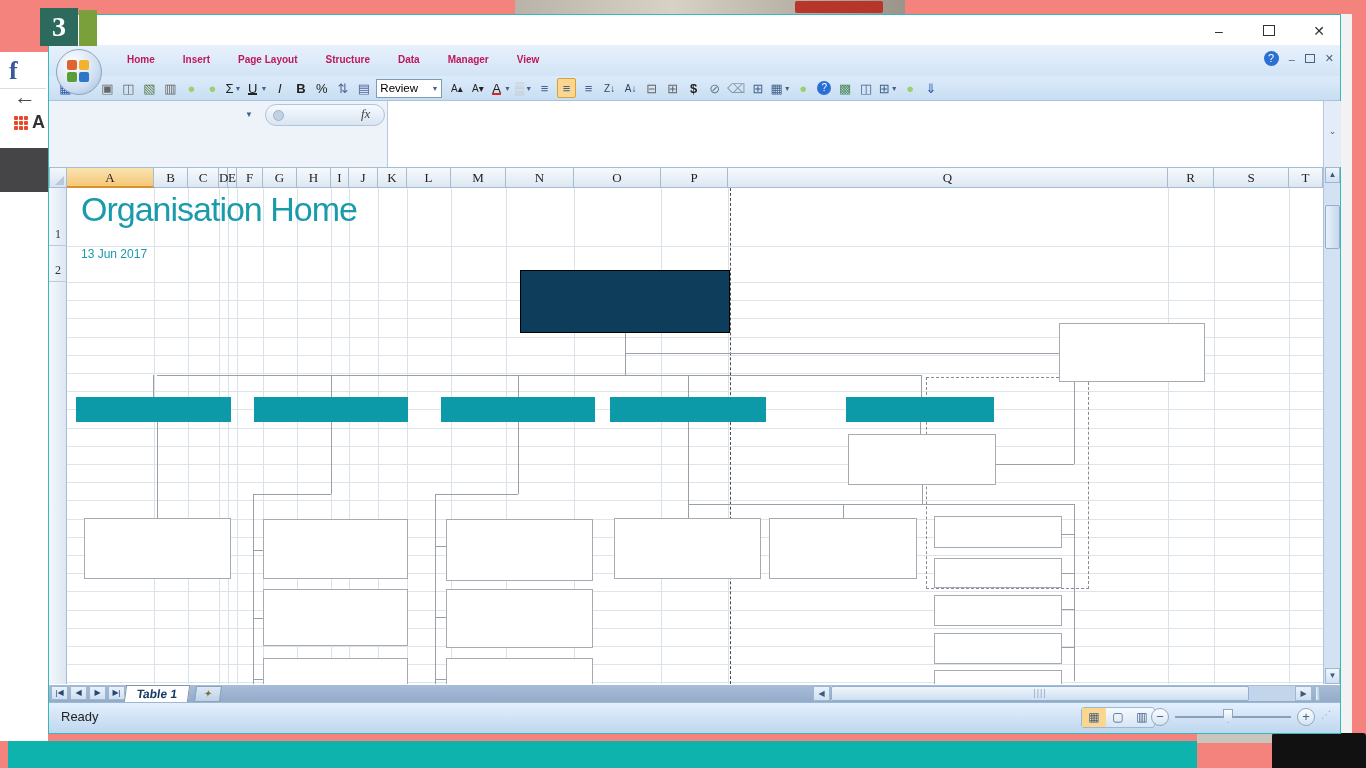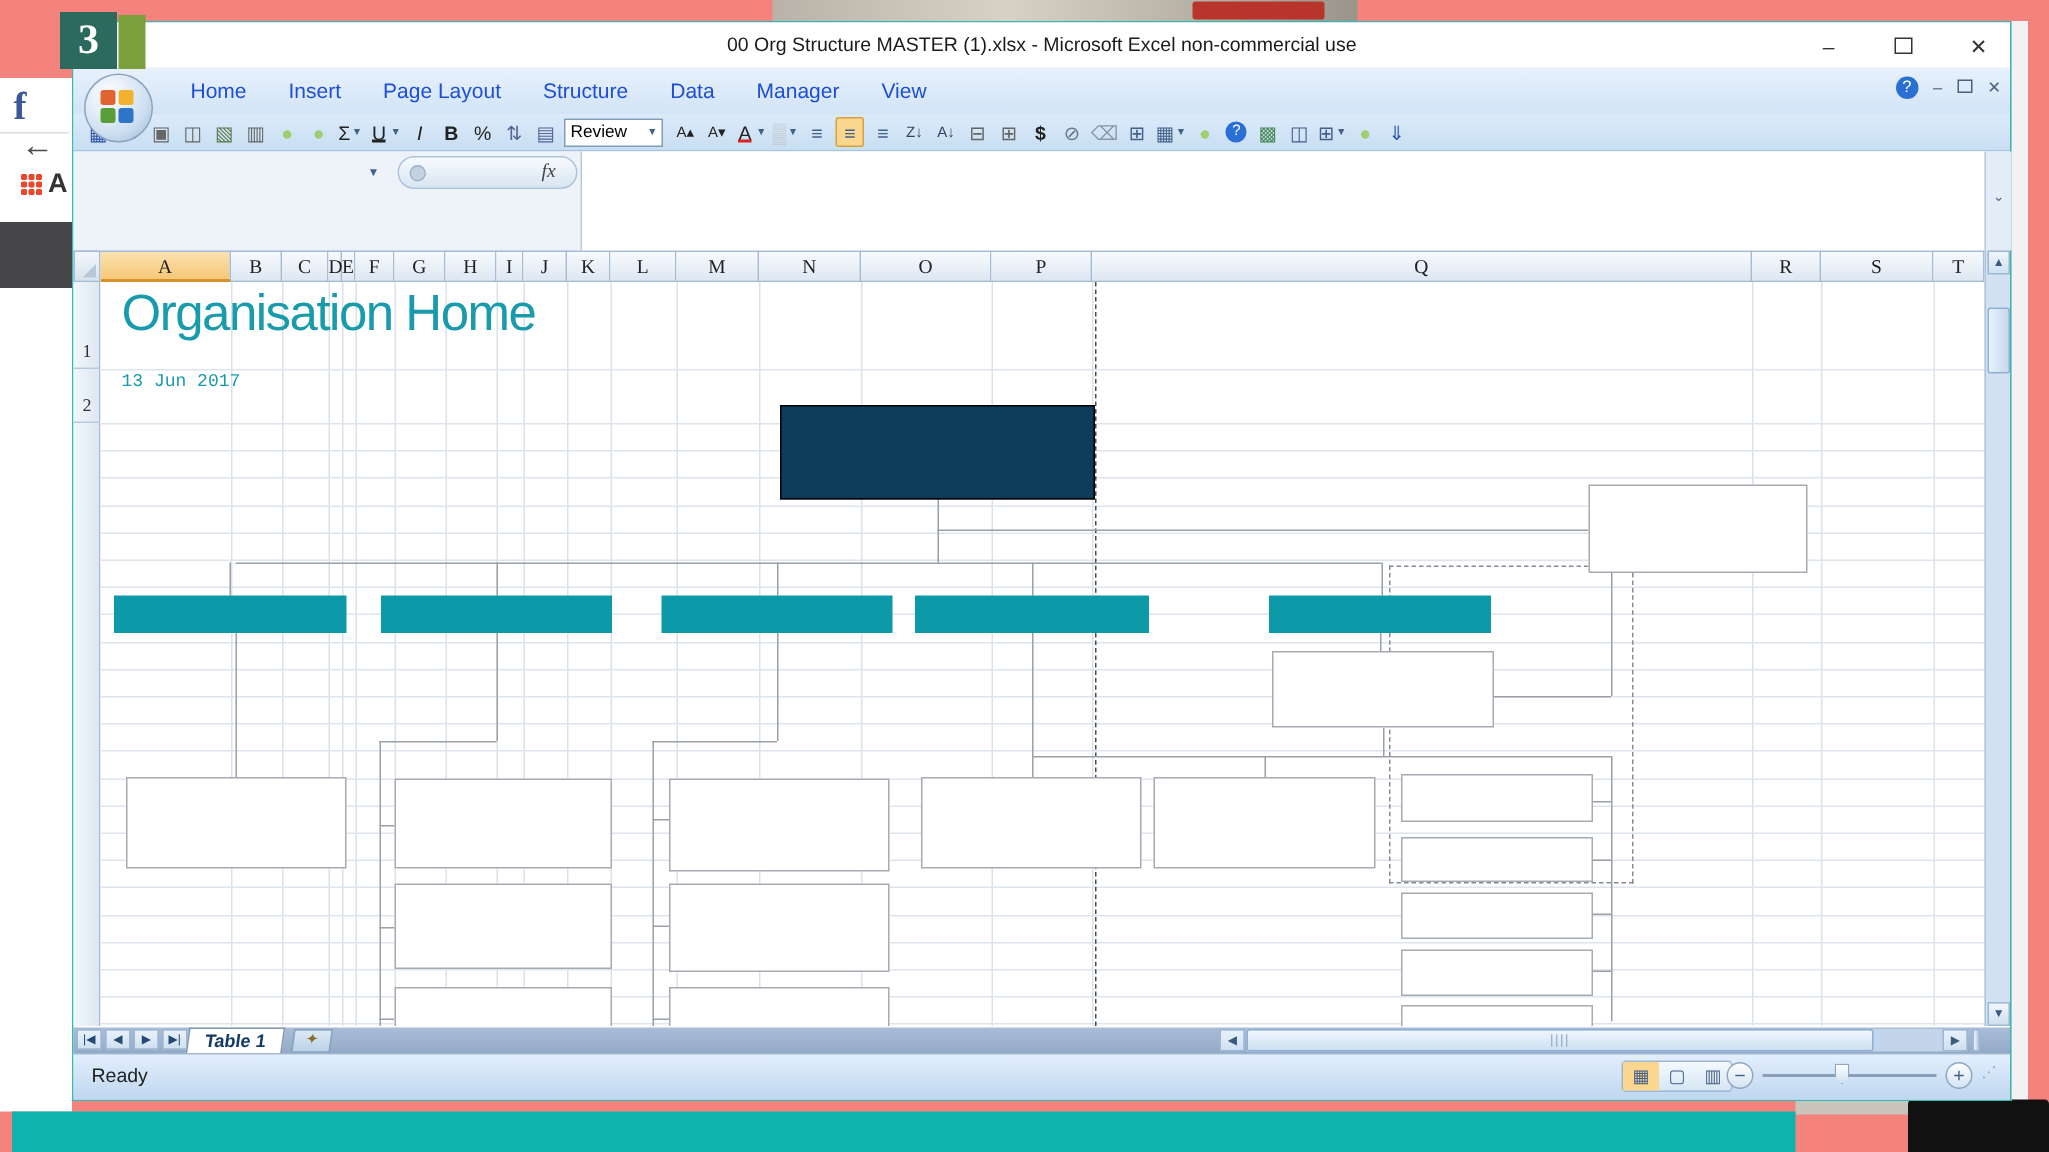--- a/index.html
+++ b/index.html
@@ -30,21 +30,21 @@
   #title-text{left:0;top:7px;width:1291px;text-align:center;font-size:13px;color:#1a1a1a;}
   .wbtn{top:6px;width:30px;height:20px;text-align:center;font-size:14px;color:#333;line-height:20px;cursor:default;}
   #btn-min{left:1155px;} #btn-max{left:1205px;} #btn-close{left:1255px;}
   #max-glyph{display:inline-block;width:10px;height:9px;border:1px solid #333;}
   
   #ribbonrow{left:0;top:30px;width:1291px;height:31px;background:linear-gradient(#e8f1fc,#d2e4f6);border-bottom:1px solid #bcd0e6;}
   #orb{left:7px;top:34px;width:44px;height:44px;border-radius:50%;background:radial-gradient(circle at 35% 30%,#ffffff,#cfe0f2 60%,#9fb8d4);border:1px solid #8aa4c0;z-index:20;}
   #orb-logo{left:18px;top:45px;width:22px;height:22px;display:grid;grid-template-columns:10px 10px;grid-template-rows:10px 10px;gap:2px;z-index:21;}
   #orb-logo span{border-radius:2px;}
   #ribbon-tabs{left:64px;top:30px;height:31px;display:flex;}
-  .rtab{padding:0 14px;line-height:30px;font-size:14px;color:#1d4ed8;}
+  .rtab{padding:0 14px;line-height:30px;font-size:10px;color:#be185d;font-weight:bold;}
   #ribbon-right{right:6px;top:36px;display:flex;gap:10px;align-items:center;position:absolute;}
   #help-icon{width:15px;height:15px;border-radius:50%;background:#2a6fd4;color:#fff;font-size:11px;text-align:center;line-height:15px;}
   .mini{font-size:11px;color:#4a617e;}
   #restore-glyph{display:inline-block;width:8px;height:7px;border:1px solid #4a617e;}
   
   #toolbar{left:0;top:61px;width:1291px;height:25px;background:linear-gradient(#dcebfa,#c8def2);border-bottom:1px solid #a9c3de;display:flex;align-items:center;padding-left:8px;box-sizing:border-box;}
   .ticon{height:18px;min-width:17px;margin-right:4px;display:flex;align-items:center;justify-content:center;font-size:13px;position:relative;}
   .ticon .dd{font-size:7px;color:#44618a;margin-left:1px;}
   .ticon.active{background:#fbd68f;border:1px solid #d9a03c;border-radius:2px;}
   .ticon .cir{width:14px;height:14px;border-radius:50%;background:#2a6fd4;color:#fff;font-size:10px;line-height:14px;text-align:center;}
@@ -69,21 +69,21 @@
         font-family:"Liberation Serif",serif;font-size:13px;color:#222;text-align:center;line-height:20px;}
   .colh.sel{background:linear-gradient(#fbe2b1,#f5c878);border-bottom:2px solid #d9912c;}
   #rowheads{left:0;top:173px;width:18px;height:496px;background:linear-gradient(90deg,#f2f7fc,#dde7f2);border-right:1px solid #a5bdd4;box-sizing:border-box;}
   .rowh{position:absolute;left:0;width:18px;border-bottom:1px solid #b9cadc;box-sizing:border-box;
         font-family:"Liberation Serif",serif;font-size:12px;color:#333;text-align:center;display:flex;align-items:flex-end;justify-content:center;padding-bottom:3px;}
   
   #sheet{left:18px;top:173px;width:1256px;height:496px;background:#fff;overflow:hidden;}
   .gv{position:absolute;top:0;width:1px;height:496px;background:#d9e1ea;}
   .gh{position:absolute;left:0;width:1256px;height:1px;background:#dde4ec;}
   #sheet-title{left:14px;top:2px;font-size:34px;color:#199bab;letter-spacing:-1px;}
-  #sheet-date{left:14px;top:59px;font-size:12px;color:#199bab;font-family:Liberation Mono, monospace;}
+  #sheet-date{left:14px;top:59px;font-size:12px;color:#199bab;}
   .conn{position:absolute;background:#9aa0a6;}
   .obox{position:absolute;background:#fff;border:1px solid #a8aab2;box-sizing:border-box;}
   .tealbar{position:absolute;background:#0d9aa8;}
   #navybox{position:absolute;background:#0e3d5c;border:1px solid #000;box-sizing:border-box;}
   #pagebreak{position:absolute;top:0;width:0;height:496px;border-left:1px dashed #4a4a4a;}
   #marquee{position:absolute;border:1px dashed #8a8a92;box-sizing:border-box;}
   
   #vscroll{left:1274px;top:152px;width:17px;height:517px;background:#d3e2f3;border-left:1px solid #aec3da;box-sizing:border-box;}
   .varrow{position:absolute;left:1px;width:15px;height:16px;background:linear-gradient(#f0f6fc,#cfe0f1);border:1px solid #9fb8d2;box-sizing:border-box;color:#3a5a7e;font-size:8px;text-align:center;line-height:14px;}
   #vthumb{position:absolute;left:1px;top:38px;width:15px;height:44px;background:linear-gradient(90deg,#e8f1fa,#c5d8ec);border:1px solid #8fb0d4;border-radius:2px;box-sizing:border-box;}
@@ -134,21 +134,20 @@
 <div class="abs" id="dark-panel"></div>
 <div class="abs" id="tile-3">3</div>
 <div class="abs" id="tile-leaf"></div>
 <div class="abs" id="right-white"></div>
 <div class="abs" id="bottom-teal"></div>
 <div class="abs" id="bottom-gray"></div>
 <div class="abs" id="bottom-black"></div>
 
 <div class="abs" id="excel">
   <div class="abs" id="titlebar">
-    <div class="abs" id="title-text">00 Org Structure MASTER (1).xlsx - Microsoft Excel non-commercial use</div>
     <div class="abs wbtn" id="btn-min">–</div>
     <div class="abs wbtn" id="btn-max"><span id="max-glyph"></span></div>
     <div class="abs wbtn" id="btn-close">✕</div>
   </div>
   <div class="abs" id="ribbonrow"></div>
   <div class="abs" id="orb"></div>
   <div class="abs" id="orb-logo">
     <span style="background:#e0642f"></span>
       <span style="background:#f2b22d"></span>
     <span style="background:#5a9e3a"></span>

